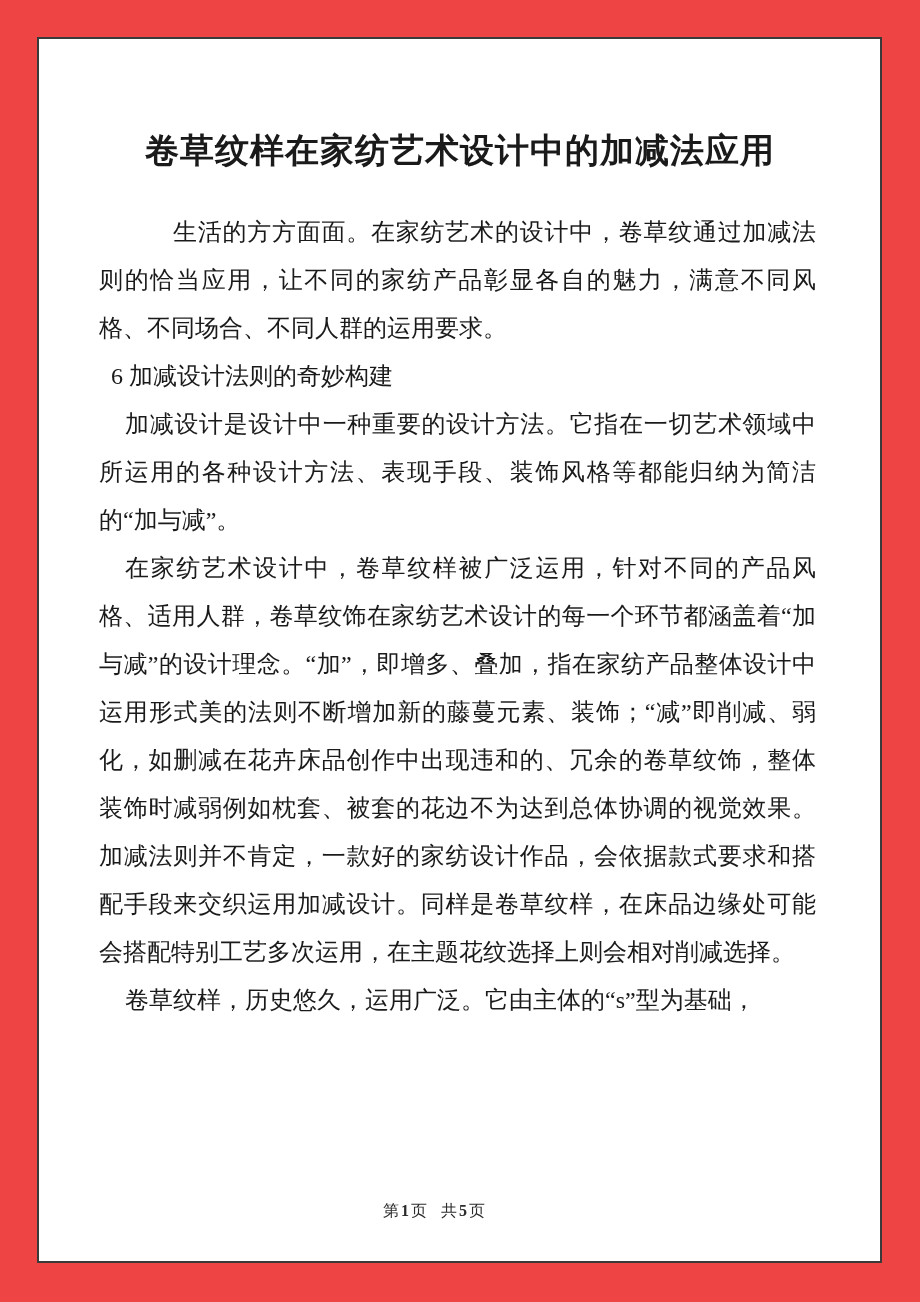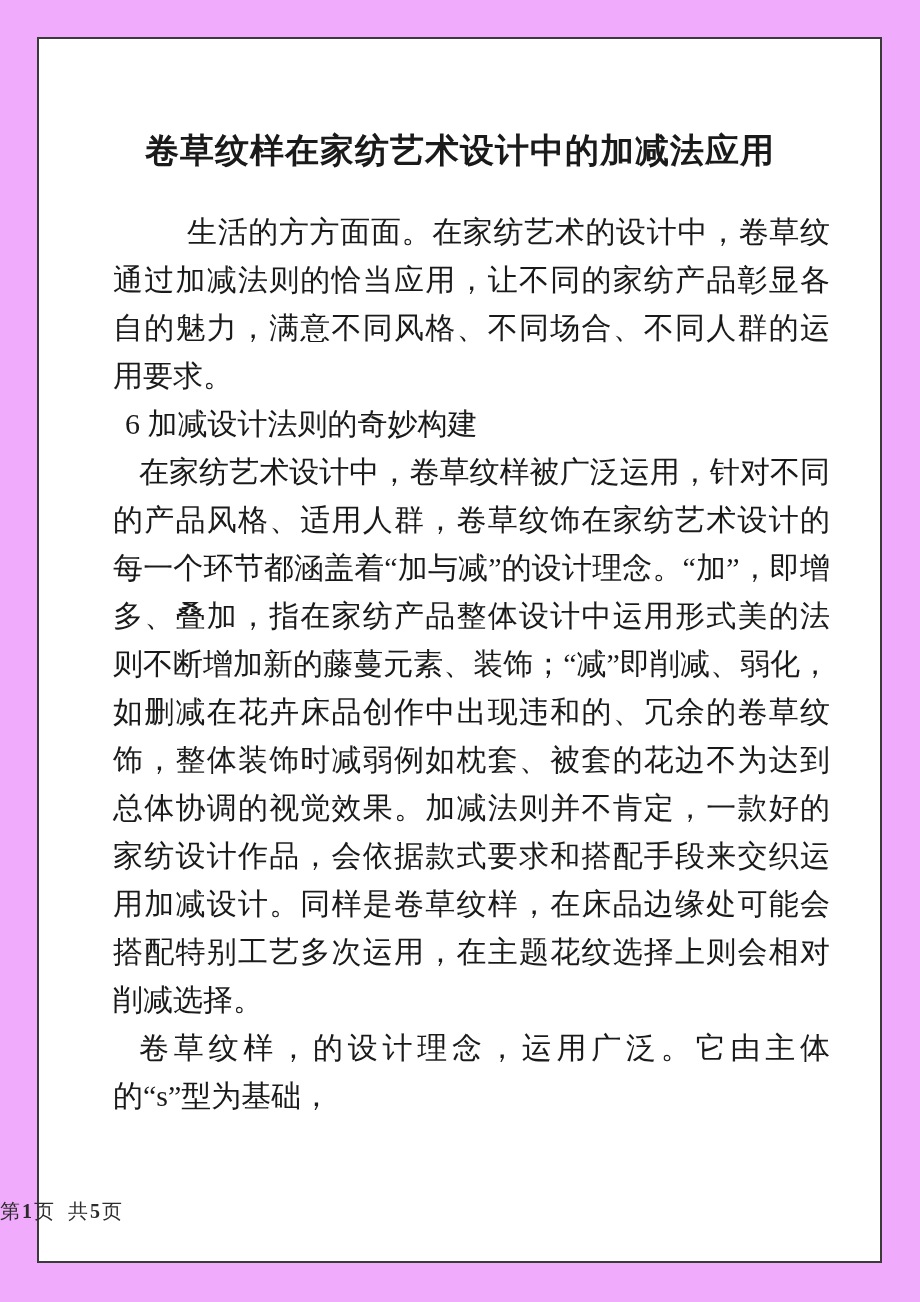--- a/index.html
+++ b/index.html
@@ -4,21 +4,21 @@
 <style>
   html, body {
     margin: 0;
     padding: 0;
     background: #ffffff;
   }
   .page {
     position: relative;
     width: 920px;
     height: 1302px;
-    background: #f0abfc;
+    background: #ef4444;
     font-family: "Liberation Serif", "DejaVu Serif", serif;
     color: #1a1a1a;
     overflow: hidden;
   }
   .border-rect {
     position: absolute;
     left: 37px;
     top: 37px;
     width: 845px;
     height: 1226px;
@@ -32,41 +32,42 @@
     top: 104px;
     width: 920px;
     text-align: center;
     font-size: 34px;
     line-height: 48px;
     font-weight: bold;
     letter-spacing: 1px;
   }
   .doc-body {
     position: absolute;
-    left: 113px;
+    left: 99px;
     top: 208px;
     width: 717px;
-    font-size: 30px;
+    font-size: 24px;
     line-height: 48px;
     text-align: justify;
     text-justify: inter-ideograph;
   }
   .doc-body p {
     margin: 0;
     padding: 0;
   }
   .para-first { text-indent: 74px; }
   .para       { text-indent: 26px; }
   .heading    { text-indent: 12px; }
   .doc-footer {
     position: absolute;
     left: 0;
     top: 1200px;
     width: 868px;
-    font-size: 20px;
+    text-align: center;
+    font-size: 16px;
     line-height: 22px;
     color: #2b2b2b;
   }
   .doc-footer .num {
     font-weight: bold;
     padding: 0 2px;
   }
   .footer-gap {
     display: inline-block;
     width: 14px;
@@ -77,21 +78,22 @@
 
 <div class="page">
 
   <div class="border-rect"></div>
 
   <h1 class="doc-title">卷草纹样在家纺艺术设计中的加减法应用</h1>
 
   <div class="doc-body">
     <p class="para-first">生活的方方面面。在家纺艺术的设计中，卷草纹通过加减法则的恰当应用，让不同的家纺产品彰显各自的魅力，满意不同风格、不同场合、不同人群的运用要求。</p>
     <p class="heading">6 加减设计法则的奇妙构建</p>
+    <p class="para">加减设计是设计中一种重要的设计方法。它指在一切艺术领域中所运用的各种设计方法、表现手段、装饰风格等都能归纳为简洁的“加与减”。</p>
     <p class="para">在家纺艺术设计中，卷草纹样被广泛运用，针对不同的产品风格、适用人群，卷草纹饰在家纺艺术设计的每一个环节都涵盖着“加与减”的设计理念。“加”，即增多、叠加，指在家纺产品整体设计中运用形式美的法则不断增加新的藤蔓元素、装饰；“减”即削减、弱化，如删减在花卉床品创作中出现违和的、冗余的卷草纹饰，整体装饰时减弱例如枕套、被套的花边不为达到总体协调的视觉效果。加减法则并不肯定，一款好的家纺设计作品，会依据款式要求和搭配手段来交织运用加减设计。同样是卷草纹样，在床品边缘处可能会搭配特别工艺多次运用，在主题花纹选择上则会相对削减选择。</p>
-    <p class="para">卷草纹样，的设计理念，运用广泛。它由主体的“s”型为基础，</p>
+    <p class="para">卷草纹样，历史悠久，运用广泛。它由主体的“s”型为基础，</p>
   </div>
 
   <div class="doc-footer">
     <span>第</span><span class="num">1</span><span>页</span><span class="footer-gap"></span><span>共</span><span class="num">5</span><span>页</span>
   </div>
 
 </div>
 
 </body></html>

